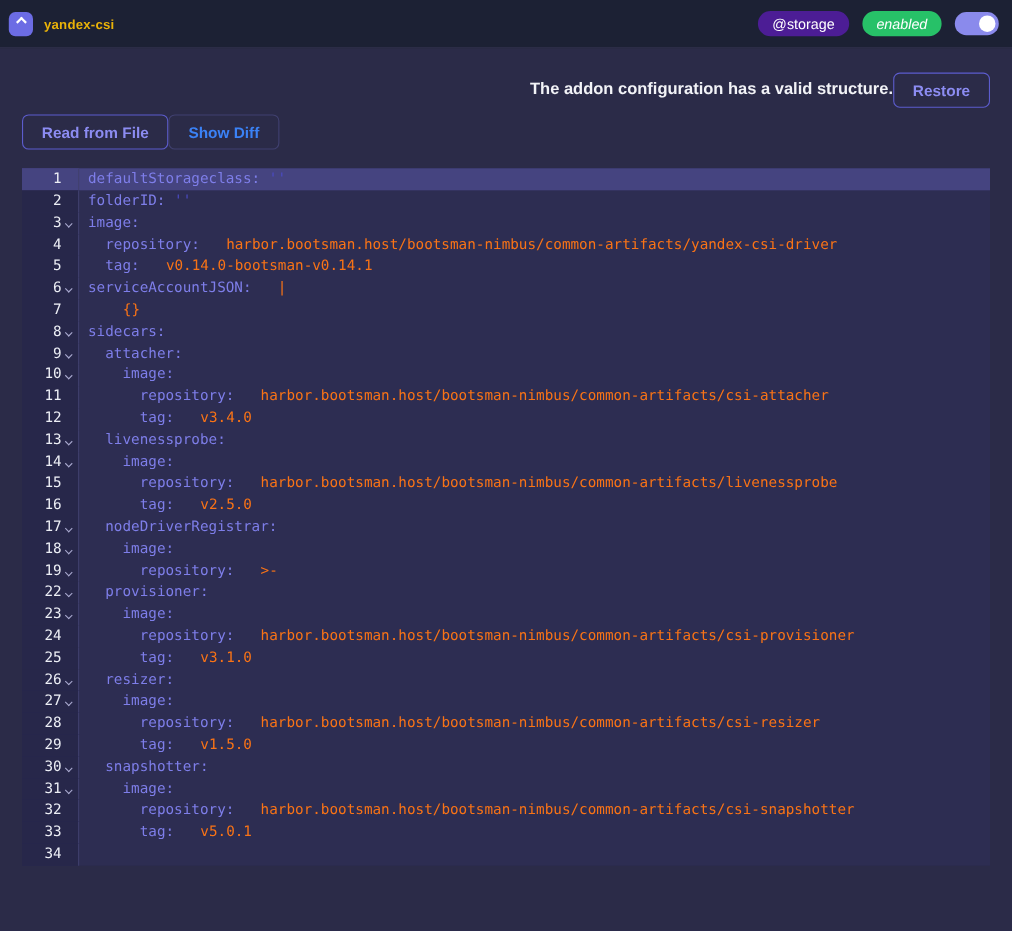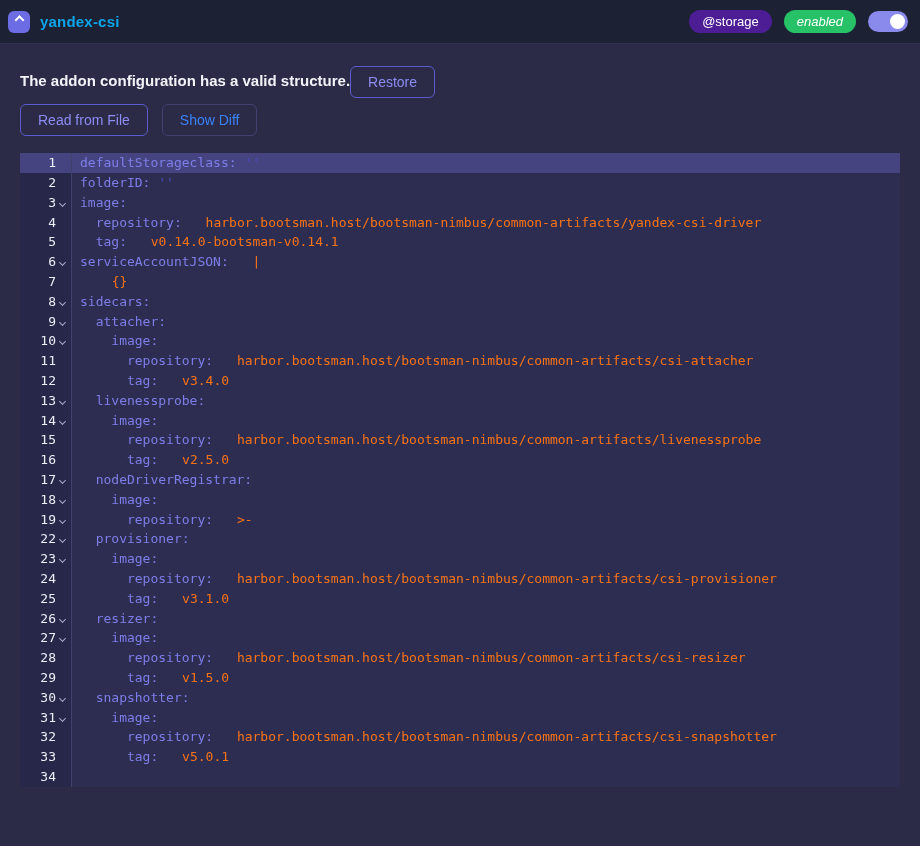--- a/index.html
+++ b/index.html
@@ -28,21 +28,21 @@
     border-radius: 6px;
     display: flex; align-items: center; justify-content: center;
     cursor: pointer;
   }
   .chevron-up {
     width: 7px; height: 7px;
     border-right: 2px solid #ffffff;
     border-bottom: 2px solid #ffffff;
     transform: rotate(-135deg) translate(1px, 1px);
   }
-  .app-title { font-size: 15px; font-weight: 700; color: #0ea5e9; letter-spacing: .2px; }
+  .app-title { font-size: 12px; font-weight: 700; color: #eab308; letter-spacing: .2px; }
   .header-right { display: flex; align-items: center; gap: 12px; }
   .pill {
     display: inline-block;
     padding: 4px 13px;
     border-radius: 13px;
     font-size: 13px;
     font-weight: 500;
     color: #ffffff;
     line-height: 1.2;
   }
@@ -63,41 +63,41 @@
     border-radius: 50%;
     background: #ffffff;
   }
 
   
   .main { padding: 0 20px; }
   .status-row {
     margin-top: 22px;
     display: flex;
     align-items: flex-start;
-    justify-content: flex-start;
+    justify-content: flex-end;
   }
   .status-message { font-size: 15px; font-weight: 700; color: #f2f3f7; padding-top: 6px; }
   .btn {
     background: transparent;
     border: 1px solid #5c5ccd;
     border-radius: 6px;
     color: #8c8cf2;
     font-family: "Liberation Sans", sans-serif;
     font-size: 14px;
-    font-weight: 400;
+    font-weight: 700;
     padding: 7px 17px;
     cursor: pointer;
     line-height: 1.15;
   }
   .btn:disabled, .btn.disabled {
     border-color: #414170;
     color: #3b82f6;
     cursor: default;
   }
-  .actions-row { margin-top: 6px; display: flex; gap: 14px; }
+  .actions-row { margin-top: 6px; display: flex; }
 
   
   .editor {
     margin-top: 17px;
     background: #2d2d52;
     font-family: "DejaVu Sans Mono", "Liberation Mono", monospace;
     font-size: 13px;
     line-height: 19.8px;
   }
   .ed-row { display: flex; }

